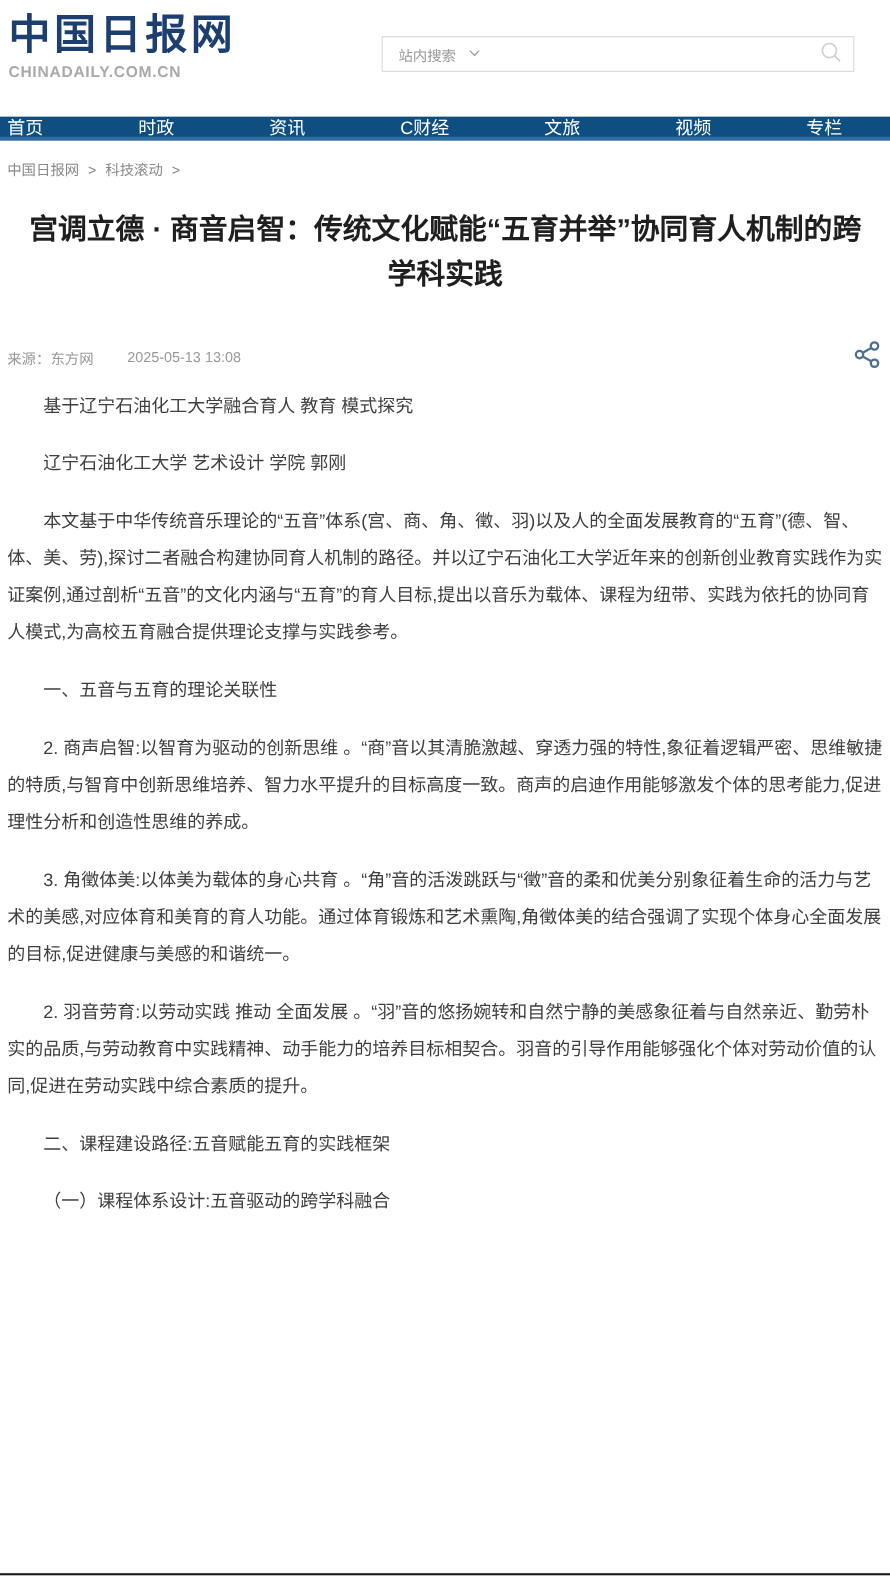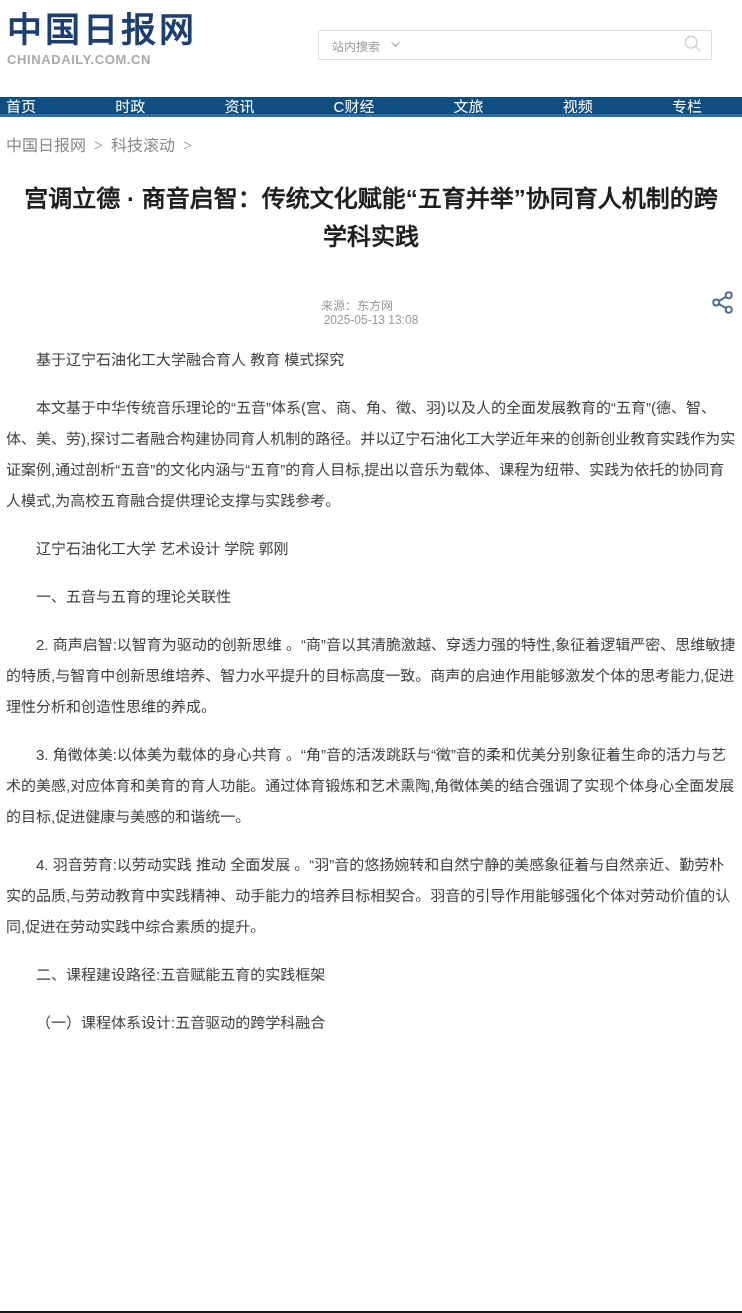--- a/index.html
+++ b/index.html
@@ -47,38 +47,38 @@
   
   .main-nav {
     height: 20px;
     background: #0e4e80;
     border-bottom: 3px solid #2e6da4;
     display: flex; justify-content: space-between; align-items: center;
     padding: 0 40px 0 6px;
   }
   .nav-item { color: #ffffff; font-size: 15px; text-decoration: none; cursor: pointer; }
   
-  .breadcrumb { margin: 15px 6px 0; font-size: 16px; color: #8a8a8a; font-family: Liberation Serif, serif; }
+  .breadcrumb { margin: 15px 6px 0; font-size: 12px; color: #8a8a8a; }
   .breadcrumb a { color: #8a8a8a; text-decoration: none; cursor: pointer; }
   .crumb-sep { margin: 0 4px; }
   
   .article { padding: 0 6px; }
   .article-title {
     max-width: 700px;
     margin: 24px auto 0;
     text-align: center;
     font-size: 24px; font-weight: 600;
     color: #1f1f1f;
     line-height: 38px;
   }
   .meta-row {
     position: relative;
     margin-top: 40px;
     font-size: 12px; color: #999999;
-    display: flex; align-items: center; flex-direction: column;
+    display: flex; align-items: center;
   }
   .meta-source { margin-right: 28px; }
   .share-btn {
     position: absolute; right: 2px; top: -6px;
     background: none; border: none; cursor: pointer;
     display: flex; align-items: center;
   }
   .article-body { margin-top: 14px; }
   .article-body p {
     font-size: 15px;
@@ -147,24 +147,24 @@
           <circle cx="18.5" cy="20.5" r="3.2"></circle>
           <line x1="8.4" y1="11.3" x2="15.6" y2="7.2"></line>
           <line x1="8.4" y1="14.7" x2="15.6" y2="18.8"></line>
         </svg>
       </span>
     </button>
   </div>
 
   <div class="article-body">
     <p>基于辽宁石油化工大学融合育人 教育 模式探究</p>
+    <p>辽宁石油化工大学 艺术设计 学院 郭刚</p>
     <p>本文基于中华传统音乐理论的“五音”体系(宫、商、角、徵、羽)以及人的全面发展教育的“五育”(德、智、体、美、劳),探讨二者融合构建协同育人机制的路径。并以辽宁石油化工大学近年来的创新创业教育实践作为实证案例,通过剖析“五音”的文化内涵与“五育”的育人目标,提出以音乐为载体、课程为纽带、实践为依托的协同育人模式,为高校五育融合提供理论支撑与实践参考。</p>
-    <p>辽宁石油化工大学 艺术设计 学院 郭刚</p>
     <p>一、五音与五育的理论关联性</p>
     <p>2. 商声启智:以智育为驱动的创新思维 。“商”音以其清脆激越、穿透力强的特性,象征着逻辑严密、思维敏捷的特质,与智育中创新思维培养、智力水平提升的目标高度一致。商声的启迪作用能够激发个体的思考能力,促进理性分析和创造性思维的养成。</p>
     <p>3. 角徵体美:以体美为载体的身心共育 。“角”音的活泼跳跃与“徵”音的柔和优美分别象征着生命的活力与艺术的美感,对应体育和美育的育人功能。通过体育锻炼和艺术熏陶,角徵体美的结合强调了实现个体身心全面发展的目标,促进健康与美感的和谐统一。</p>
-    <p>4. 羽音劳育:以劳动实践 推动 全面发展 。“羽”音的悠扬婉转和自然宁静的美感象征着与自然亲近、勤劳朴实的品质,与劳动教育中实践精神、动手能力的培养目标相契合。羽音的引导作用能够强化个体对劳动价值的认同,促进在劳动实践中综合素质的提升。</p>
+    <p>2. 羽音劳育:以劳动实践 推动 全面发展 。“羽”音的悠扬婉转和自然宁静的美感象征着与自然亲近、勤劳朴实的品质,与劳动教育中实践精神、动手能力的培养目标相契合。羽音的引导作用能够强化个体对劳动价值的认同,促进在劳动实践中综合素质的提升。</p>
     <p>二、课程建设路径:五音赋能五育的实践框架</p>
     <p>（一）课程体系设计:五音驱动的跨学科融合</p>
   </div>
 </main>
 
 <div class="bottom-edge"></div>
 
 </body></html>

